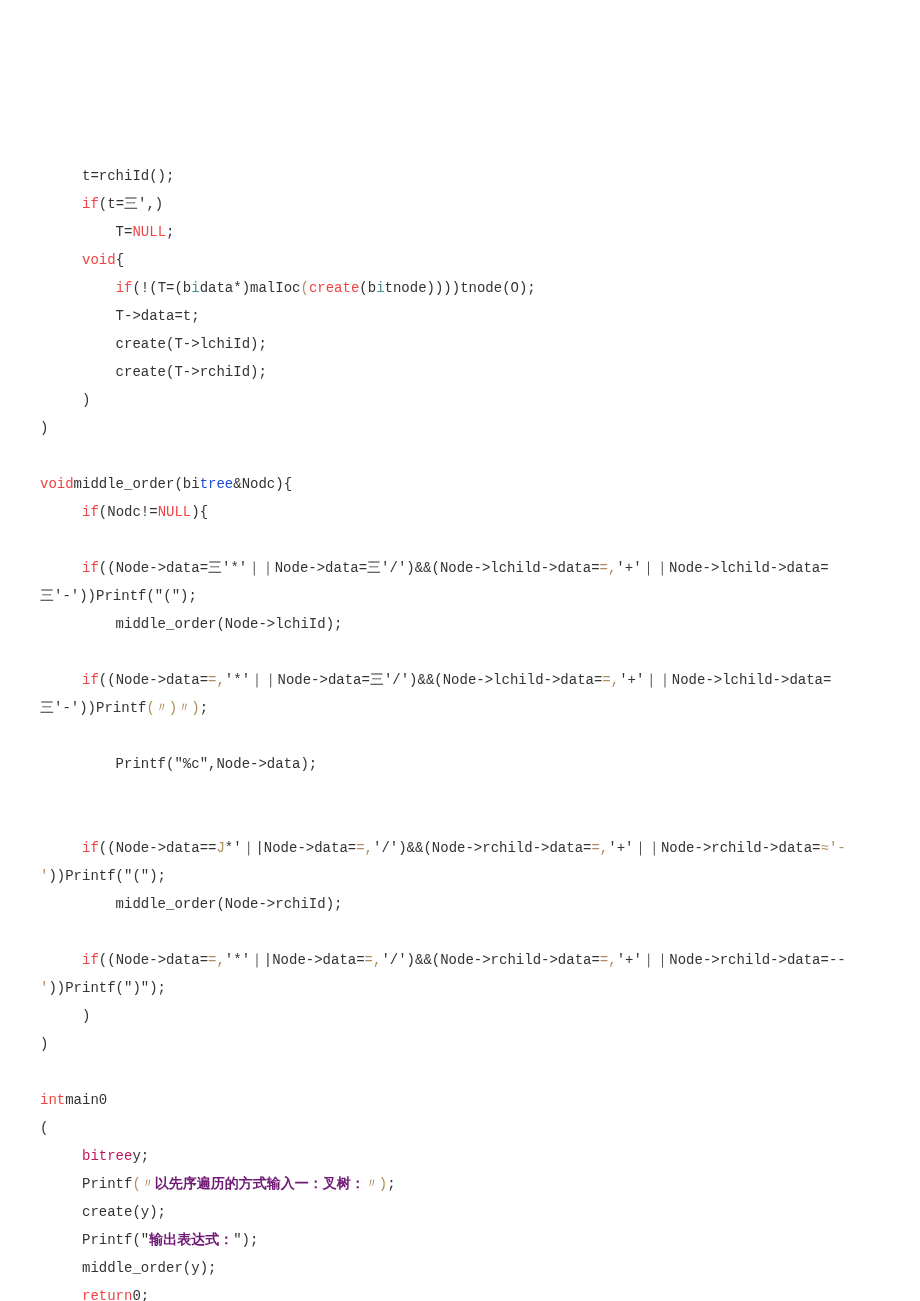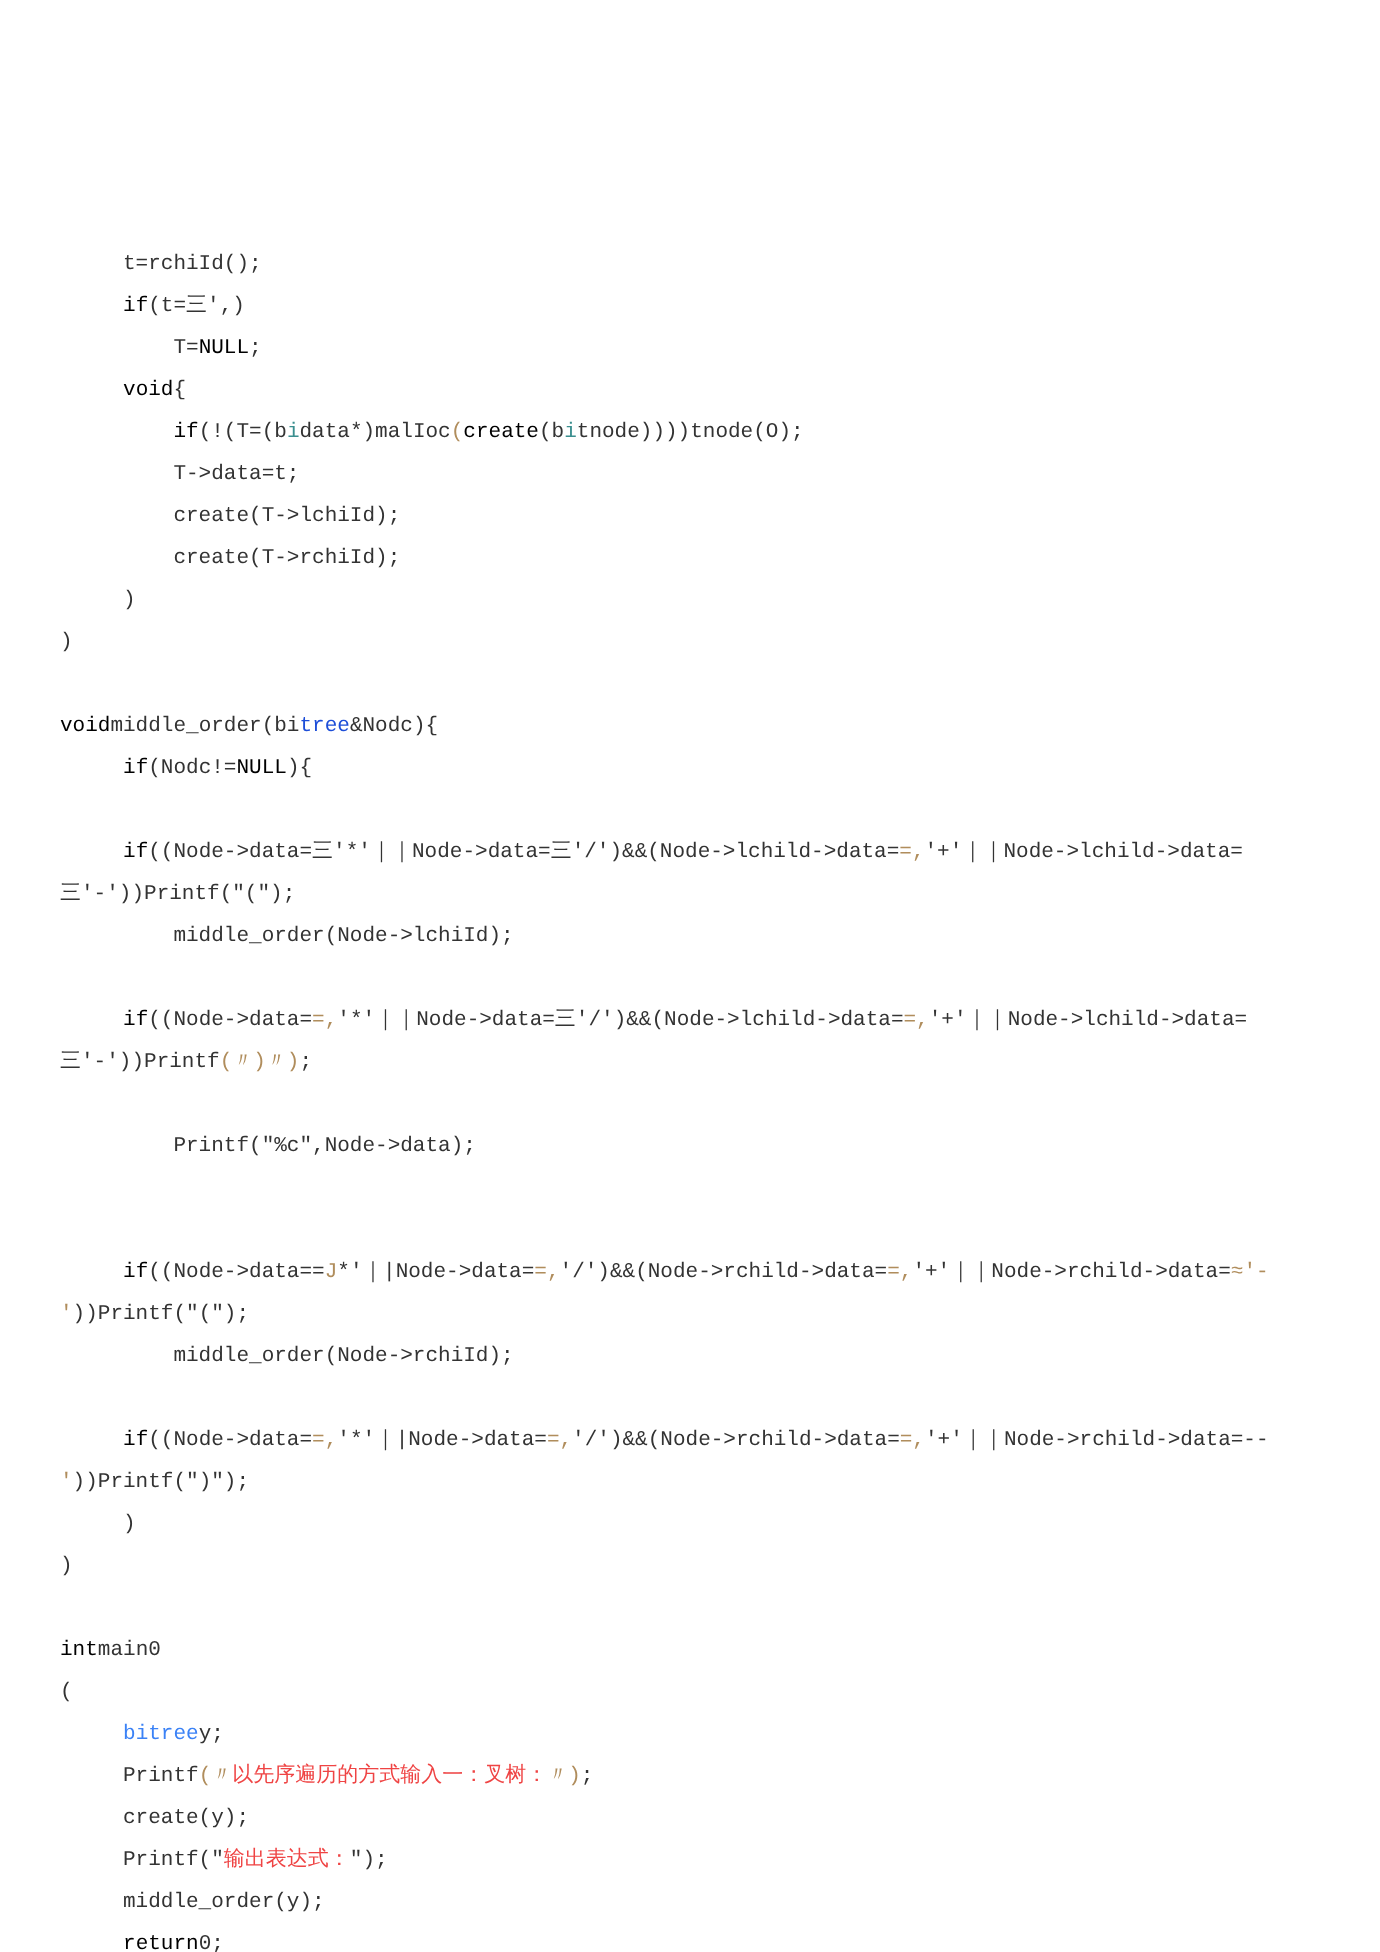--- a/index.html
+++ b/index.html
@@ -5,27 +5,27 @@
   body {
     margin: 0;
     padding: 50px 40px 80px 40px;
     background: #ffffff;
     font-family: "Courier New", "SimSun", monospace;
     font-size: 14px;
     line-height: 2.0;
     color: #333333;
     white-space: pre;
   }
-  .kw-blue { color: #000000; }
+  .kw-blue { color: #ef4444; }
   .kw-green { color: #1d4ed8; }
-  .kw-teal { color: #3b82f6; }
+  .kw-teal { color: #be185d; }
   .fn-teal { color: #3b8f8f; }
   .fn-tan { color: #b08d5c; }
   .paren-tan { color: #b08d5c; }
-  .str-red { color: #ef4444; }
+  .str-red { color: #701a75; font-weight: bold; }
   .code-block { display: block; }
 </style>
 </head>
 <body>
 
 
 
 <div class="code-block"><span>     t=rchiId();</span>
 <span><span>     </span><span class="kw-blue">if</span><span>(t=三',)</span></span>
 <span><span>         T=</span><span class="kw-blue">NULL</span><span>;</span></span>

